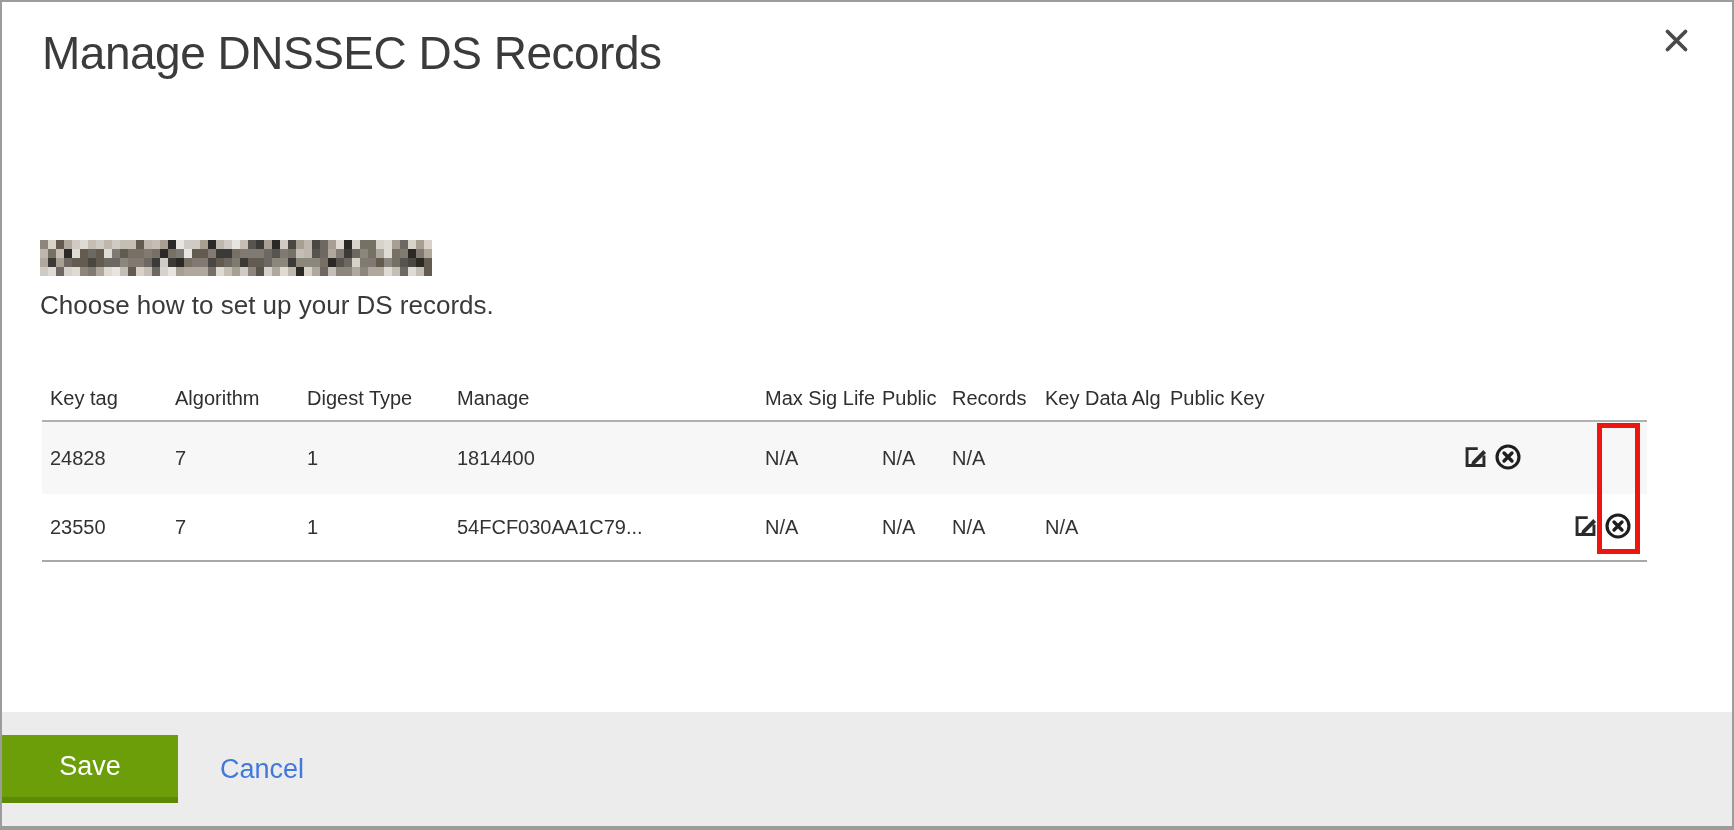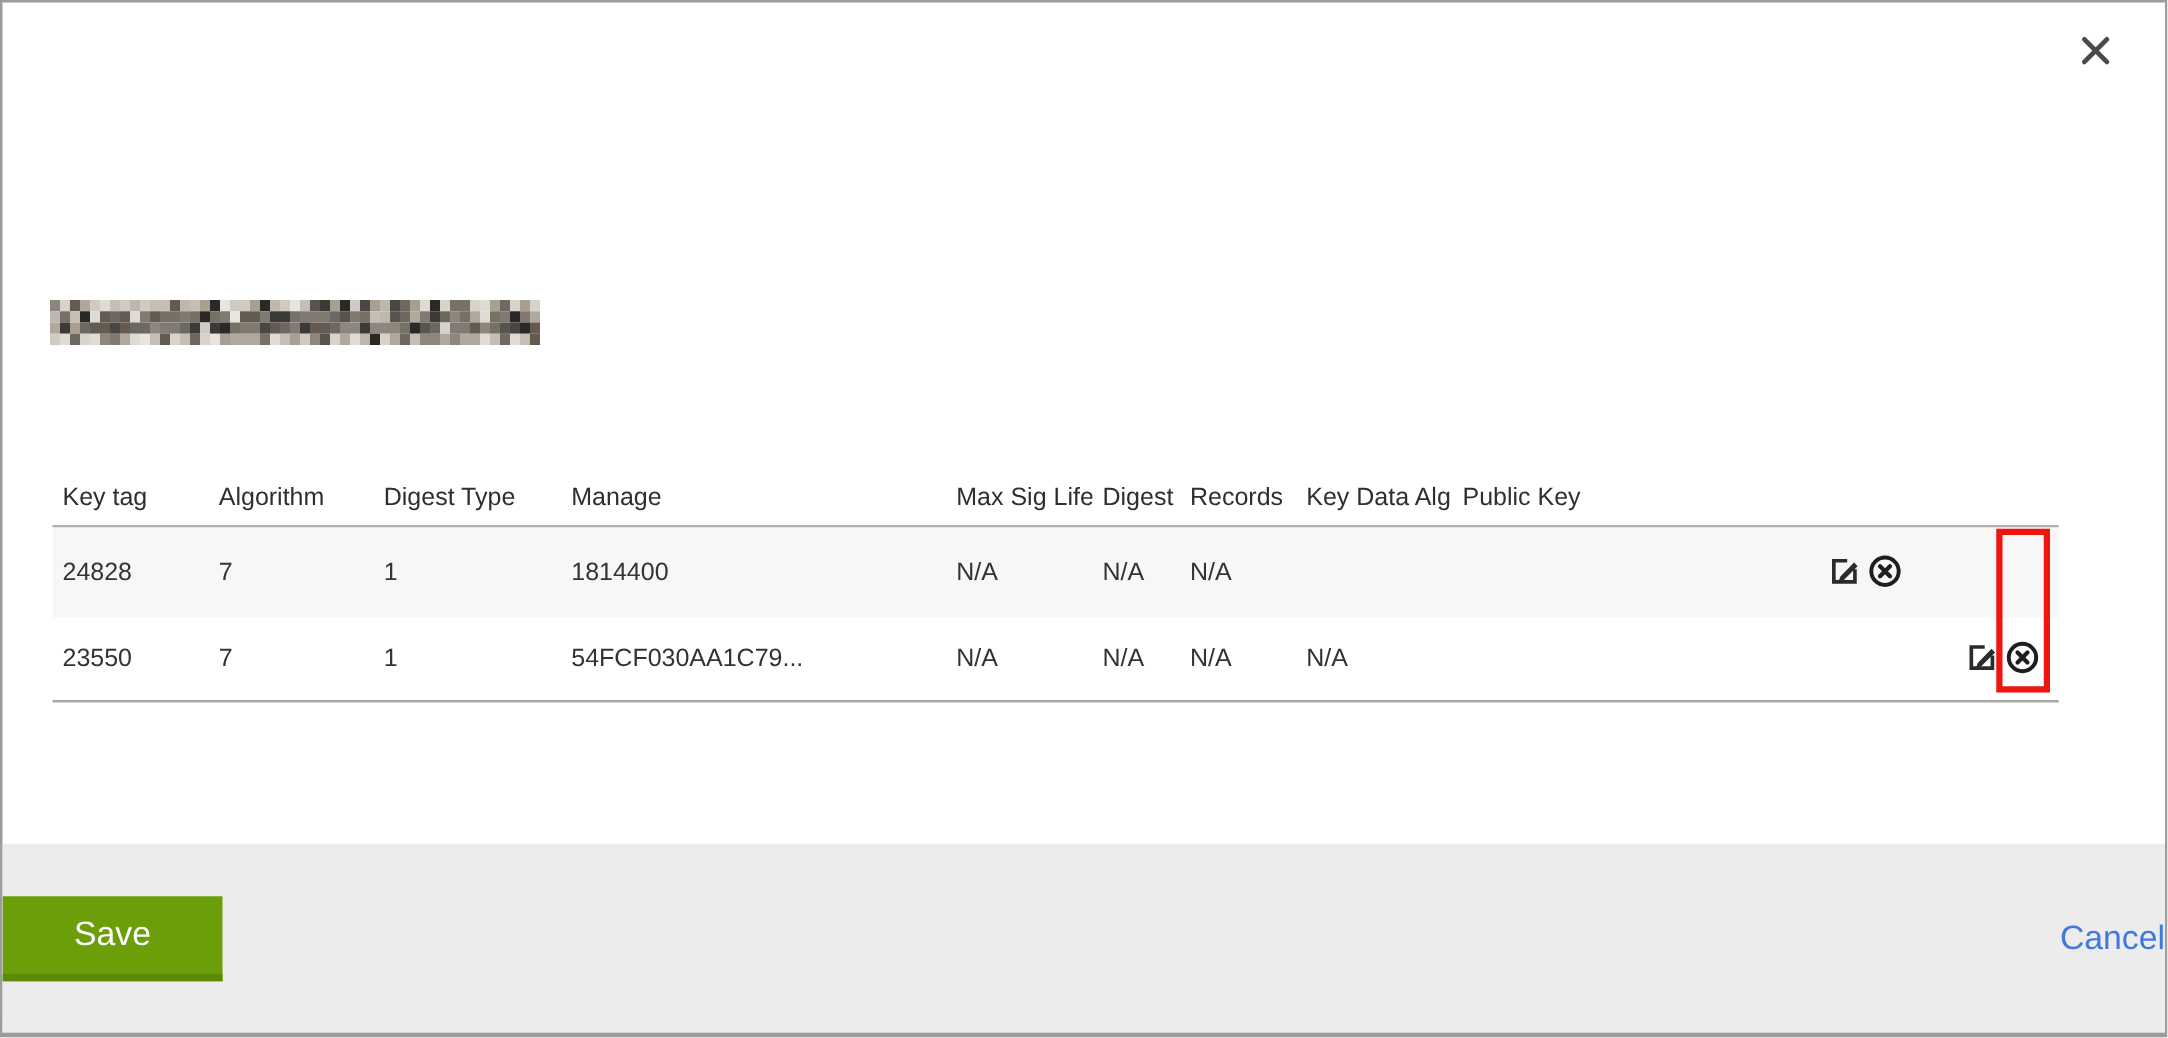--- a/index.html
+++ b/index.html
@@ -78,43 +78,44 @@
     position:absolute; left:40px; top:570px;
     height:44px; padding:0 34px;
     background:#fff;
     border:3px solid var(--outline-green, #679b0f);
     color:var(--outline-green, #679b0f);
     font-size:21px; font-family:inherit;
     cursor:pointer;
   }
 
   .footer {
-    position:absolute; left:0; right:0; bottom:0; height:151px;
+    position:absolute; left:0; right:0; bottom:0; height:114px;
     background:var(--footer-gray, #ececec);
-    display:flex; align-items:center; justify-content:space-between;
+    display:flex; align-items:center; justify-content:flex-start;
     gap:42px;
   }
   .save-btn {
     height:68px; width:176px;
     background:var(--accent-green, #6c9e0a);
     border:none;
     border-bottom:6px solid var(--green-dark, #5d8a05);
     color:#fff; font-size:27px; font-family:inherit;
     cursor:pointer;
   }
   .cancel-link {
     color:var(--link-blue, #4078dc);
     font-size:27px; text-decoration:none; cursor:pointer;
   }
 </style>
 </head>
 <body>
 
 <div class="modal">
 
+  <div class="page-title">Manage DNSSEC DS Records</div>
 
   <button class="close-btn">
     <span>
       <svg width="27" height="27" viewBox="0 0 24 24">
         <path d="M4 4 L20 20 M20 4 L4 20" stroke="#4a4a4a" stroke-width="3.4" stroke-linecap="round" fill="none"></path>
       </svg>
     </span>
   </button>
 
   <div class="domain-mosaic" id="domain-mosaic">
@@ -309,29 +310,30 @@
       <div class="px" style="background: rgb(176, 168, 157);"></div>
       <div class="px" style="background: rgb(176, 168, 157);"></div>
       <div class="px" style="background: rgb(222, 218, 212);"></div>
       <div class="px" style="background: rgb(197, 190, 180);"></div>
       <div class="px" style="background: rgb(110, 104, 98);"></div>
       <div class="px" style="background: rgb(222, 218, 212);"></div>
       <div class="px" style="background: rgb(197, 190, 180);"></div>
       <div class="px" style="background: rgb(99, 90, 80);"></div>
     </div>
 
+  <div class="subtitle">Choose how to set up your DS records.</div>
 
   <div class="tbl">
     <div class="tbl-grid tbl-header">
       <div class="cell">Key tag</div>
       <div class="cell">Algorithm</div>
       <div class="cell">Digest Type</div>
       <div class="cell">Manage</div>
       <div class="cell">Max Sig Life</div>
-      <div class="cell">Digest</div>
+      <div class="cell">Public</div>
       <div class="cell">Records</div>
       <div class="cell">Key Data Alg</div>
       <div class="cell">Public Key</div>
       <div class="cell"></div>
     </div>
 
     <div class="tbl-body">
       <div class="tbl-grid row stripe">
         <div class="cell">24828</div>
         <div class="cell">7</div>

